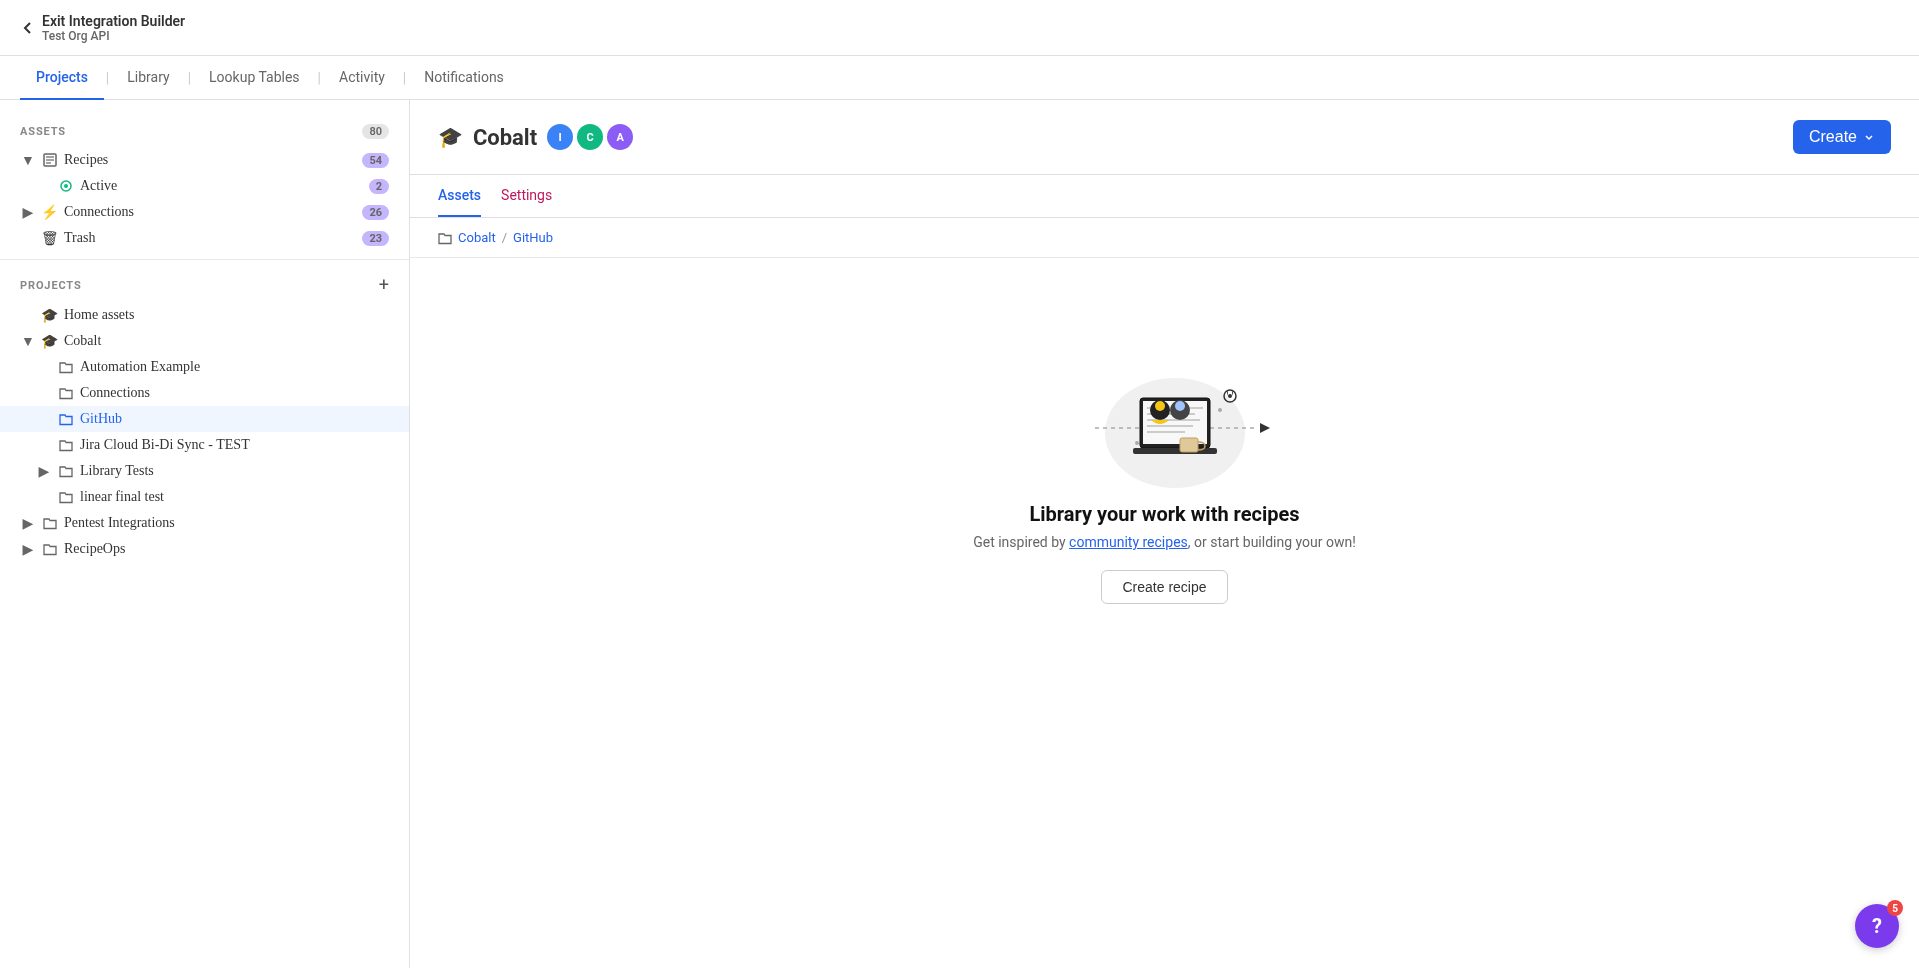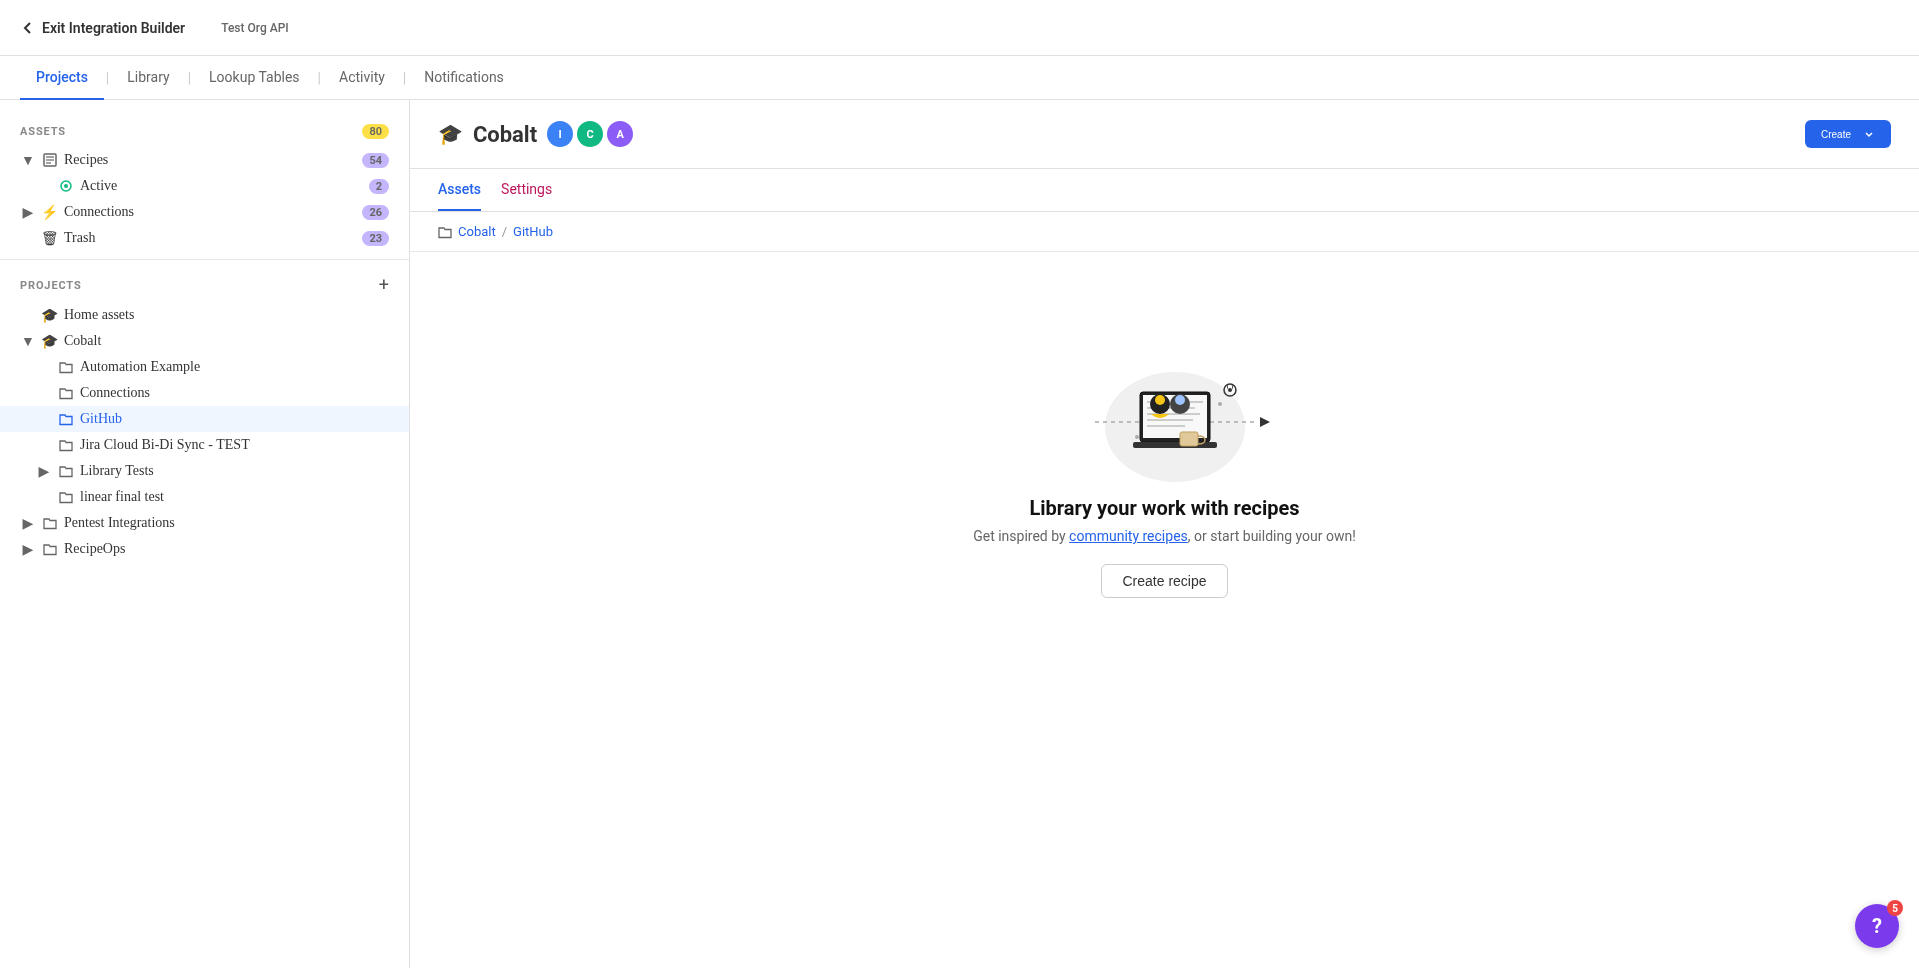--- a/index.html
+++ b/index.html
@@ -2,38 +2,38 @@
 <html><head>
   <meta charset="utf-8">
   <style>
     * { box-sizing: border-box; margin: 0; padding: 0; }
     body { font-family: -apple-system, BlinkMacSystemFont, 'Segoe UI', Roboto, sans-serif; font-size: 14px; color: #333; background: #f5f5f5; height: 968px; overflow: hidden; }
 
     
     .topbar { background: #fff; border-bottom: 1px solid #e0e0e0; padding: 8px 20px; display: flex; align-items: center; gap: 10px; height: 56px; }
     .topbar-back { display: flex; align-items: center; gap: 6px; cursor: pointer; color: #333; font-size: 14px; font-weight: 500; }
     .topbar-back svg { width: 16px; height: 16px; }
-    .topbar-info { display: flex; flex-direction: row; align-items: center; }
+    .topbar-info { display: flex; flex-direction: column; }
     .topbar-title { font-weight: 600; font-size: 14px; }
-    .topbar-subtitle { font-size: 12px; color: #666; margin-left: 36px; }
+    .topbar-subtitle { font-size: 12px; color: #666; }
 
     
     .nav-tabs { background: #fff; border-bottom: 1px solid #e0e0e0; display: flex; align-items: center; padding: 0 20px; height: 44px; }
     .nav-tab { padding: 0 16px; height: 44px; display: flex; align-items: center; font-size: 14px; color: #666; cursor: pointer; border-bottom: 2px solid transparent; text-decoration: none; }
     .nav-tab.active { color: #2563eb; border-bottom: 2px solid #2563eb; font-weight: 500; }
     .nav-tab-sep { color: #ccc; margin: 0 2px; }
 
     
     .main-layout { display: flex; height: calc(968px - 100px); }
 
     
     .sidebar { width: 410px; background: #fff; border-right: 1px solid #e0e0e0; overflow-y: auto; padding: 16px 0; flex-shrink: 0; }
     .sidebar-section-header { display: flex; align-items: center; justify-content: space-between; padding: 8px 20px; }
     .sidebar-section-title { font-size: 11px; font-weight: 700; color: #888; letter-spacing: 0.08em; text-transform: uppercase; }
-    .sidebar-section-count { background: #fde047; color: #666; font-size: 11px; font-weight: 600; border-radius: 10px; padding: 1px 7px; }
+    .sidebar-section-count { background: #e5e5e5; color: #666; font-size: 11px; font-weight: 600; border-radius: 10px; padding: 1px 7px; }
     .sidebar-section-add { color: #555; cursor: pointer; font-size: 18px; line-height: 1; }
     .sidebar-divider { border: none; border-top: 1px solid #e8e8e8; margin: 8px 0; }
 
     
     .tree-item { display: flex; align-items: center; padding: 5px 20px; cursor: pointer; gap: 6px; position: relative; }
     .tree-item.selected { background: #eff6ff; }
     .tree-item .tree-toggle { width: 16px; height: 16px; display: flex; align-items: center; justify-content: center; flex-shrink: 0; color: #666; }
     .tree-item .tree-icon { width: 16px; height: 16px; display: flex; align-items: center; justify-content: center; flex-shrink: 0; }
     .tree-item .tree-label { flex: 1; font-size: 14px; color: #333; font-family: Liberation Serif, serif; }
     .tree-item .tree-count { background: #c4b5fd; color: #666; font-size: 11px; font-weight: 700; border-radius: 10px; padding: 1px 7px; }
@@ -44,21 +44,21 @@
     .content-header { display: flex; align-items: center; justify-content: space-between; padding: 20px 28px; border-bottom: 1px solid #e0e0e0; }
     .content-title { display: flex; align-items: center; gap: 10px; font-size: 22px; font-weight: 700; }
     .content-title .hat-icon { font-size: 20px; }
     .avatar-group { display: flex; gap: 4px; align-items: center; }
     .avatar { width: 26px; height: 26px; border-radius: 50%; display: flex; align-items: center; justify-content: center; font-size: 11px; font-weight: 700; color: #fff; }
     .avatar-blue { background: #3b82f6; }
     .avatar-green { background: #10b981; }
     .avatar-purple { background: #8b5cf6; }
 
     
-    .create-btn { background: #2563eb; color: #fff; border: none; border-radius: 6px; padding: 8px 16px; font-size: 10px; font-weight: 500; cursor: pointer; display: flex; align-items: center; gap: 12px; }
+    .create-btn { background: #2563eb; color: #fff; border: none; border-radius: 6px; padding: 8px 16px; font-size: 16px; font-weight: 500; cursor: pointer; display: flex; align-items: center; gap: 6px; }
 
     
     .content-tabs { display: flex; padding: 0 28px; border-bottom: 1px solid #e0e0e0; }
     .content-tab { padding: 12px 0; margin-right: 20px; font-size: 14px; color: #be185d; cursor: pointer; border-bottom: 2px solid transparent; }
     .content-tab.active { color: #2563eb; border-bottom: 2px solid #2563eb; font-weight: 500; }
 
     
     .breadcrumb { display: flex; align-items: center; gap: 6px; padding: 12px 28px; font-size: 13px; color: #555; border-bottom: 1px solid #e8e8e8; }
     .breadcrumb a { color: #2563eb; text-decoration: none; }
     .breadcrumb-sep { color: #999; }

